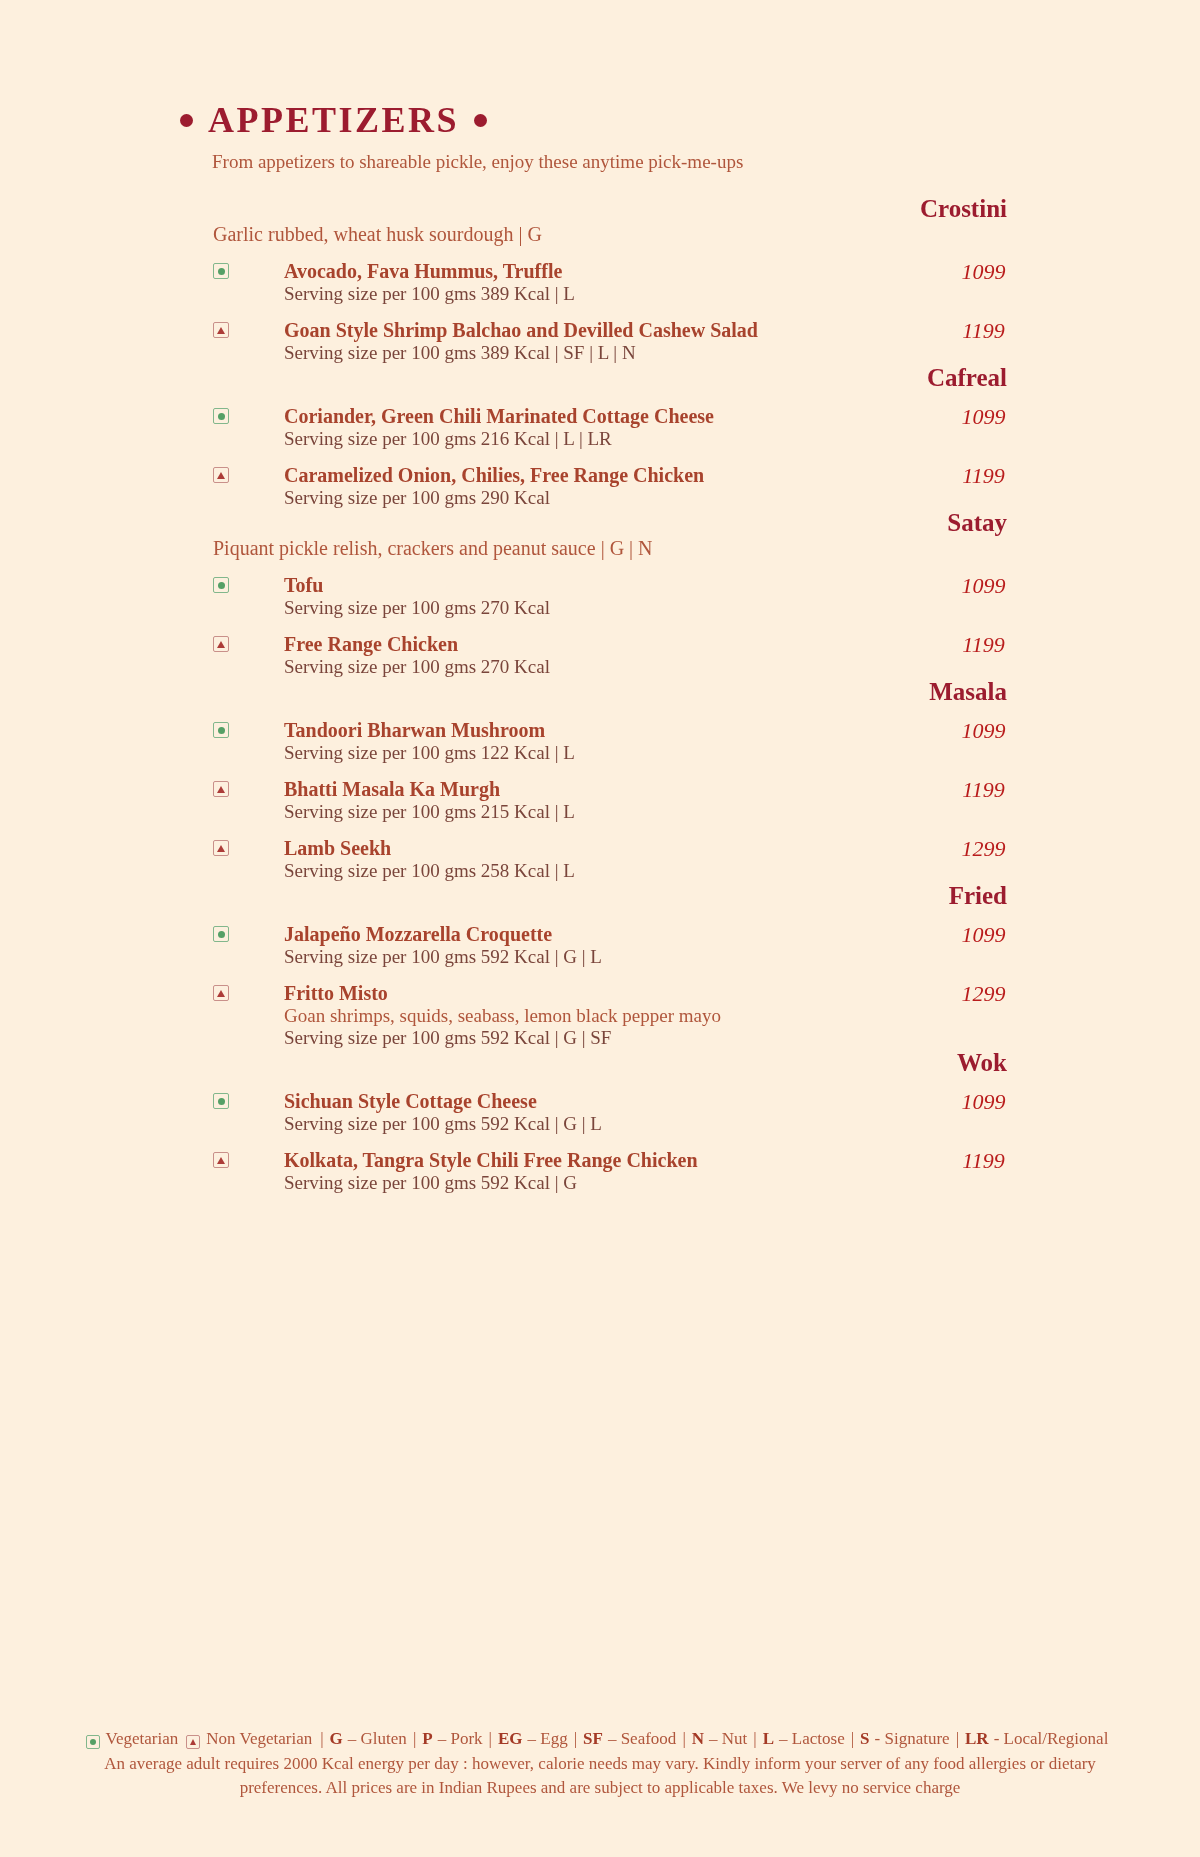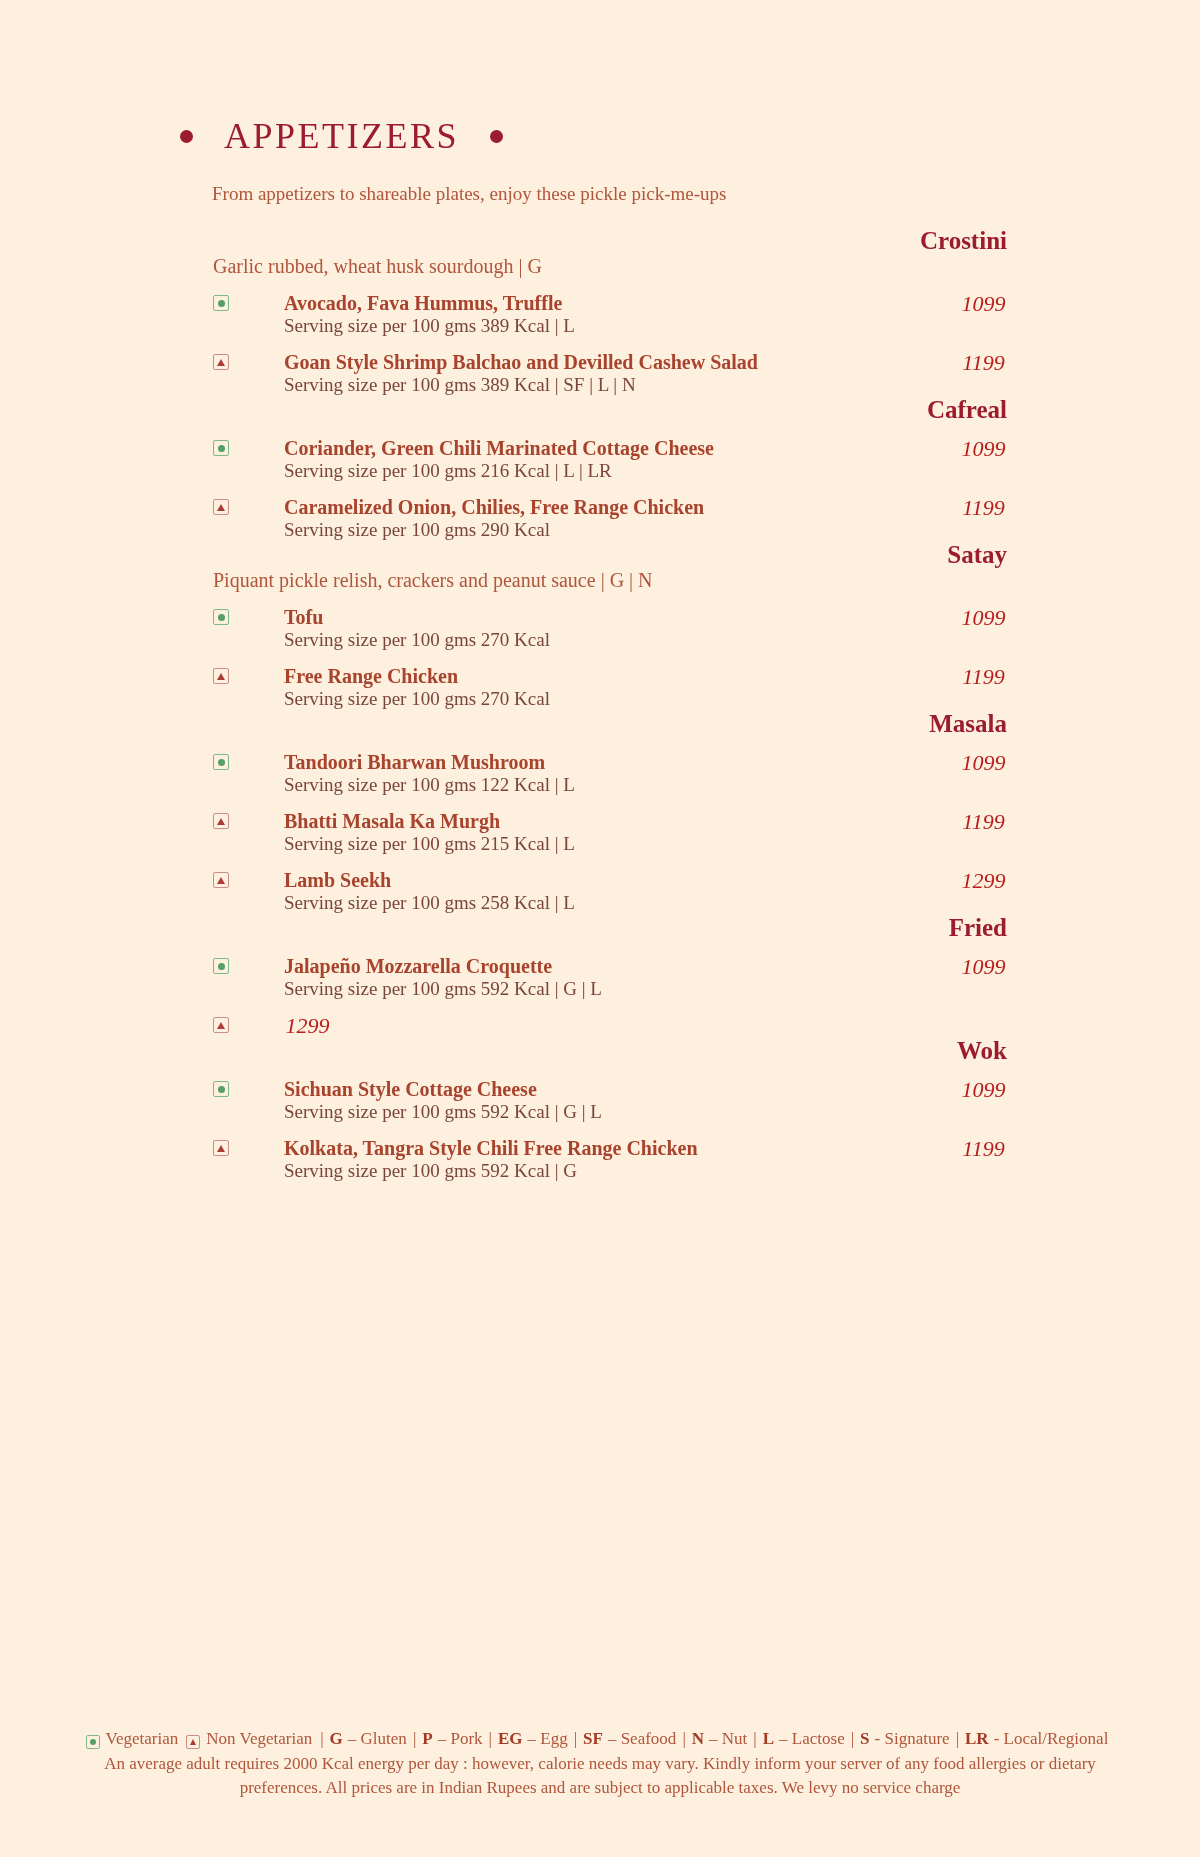--- a/index.html
+++ b/index.html
@@ -9,21 +9,21 @@
     position:relative;
     overflow:hidden;
     font-family:"Liberation Serif", serif;
   }
   .page { position:absolute; inset:0; }
 
   
   header { margin:100px 0 0 180px; }
   .title-row { display:flex; align-items:center; gap:15px; color:#9c1c2f; }
   .title-dot { width:13px; height:13px; border-radius:50%; background:#9c1c2f; flex:none; }
-  h1.page-title { font-size:36px; font-weight:normal; letter-spacing:2.5px; margin:16px; line-height:41px; }
+  h1.page-title { font-size:36px; font-weight:bold; letter-spacing:2.5px; margin:0; line-height:41px; }
   .page-sub { margin:10px 0 0 32px; font-size:19px; line-height:22px; color:#b0563c; }
 
   
   main { margin-left:213px; width:794px; margin-top:22px; }
   .menu-section { }
   .menu-section:first-child { margin-top:0; }
   .section-title { font-size:25px; line-height:27px; font-weight:bold; color:#9c1c2f; margin:0;text-align:right; }
   .section-sub { font-size:20px; line-height:24px; color:#b0563c; margin:0; }
 
   .item { display:flex; align-items:flex-start; margin-top:14px;gap:26px; }
@@ -72,21 +72,21 @@
 </head>
 <body>
 
 <div class="page">
   <header>
     <div class="title-row">
       <span class="title-dot"></span>
       <h1 class="page-title">APPETIZERS</h1>
       <span class="title-dot"></span>
     </div>
-    <p class="page-sub">From appetizers to shareable plates, enjoy these pickle pick-me-ups</p>
+    <p class="page-sub">From appetizers to shareable pickle, enjoy these anytime pick-me-ups</p>
   </header>
 
   <main id="sections">
       <section class="menu-section">
         <h2 class="section-title">Crostini</h2>
         <p class="section-sub">Garlic rubbed, wheat husk sourdough | G</p>
         <div class="item">
           <div class="item-icon-col">
             <span class="diet-mark veg">
               <span class="mark"></span>
@@ -217,20 +217,25 @@
             <div class="item-name">Jalapeño Mozzarella Croquette</div>
             <div class="item-serving">Serving size per 100 gms 592 Kcal | G | L</div>
           </div>
           <div class="item-price">1099</div>
         </div>
         <div class="item">
           <div class="item-icon-col">
             <span class="diet-mark nonveg">
               <span class="mark"></span>
             </span>
+          </div>
+          <div class="item-text">
+            <div class="item-name">Fritto Misto</div>
+            <div class="item-desc">Goan shrimps, squids, seabass, lemon black pepper mayo</div>
+            <div class="item-serving">Serving size per 100 gms 592 Kcal | G | SF</div>
           </div>
           <div class="item-price">1299</div>
         </div>
       </section>
       <section class="menu-section">
         <h2 class="section-title">Wok</h2>
         <div class="item">
           <div class="item-icon-col">
             <span class="diet-mark veg">
               <span class="mark"></span>

